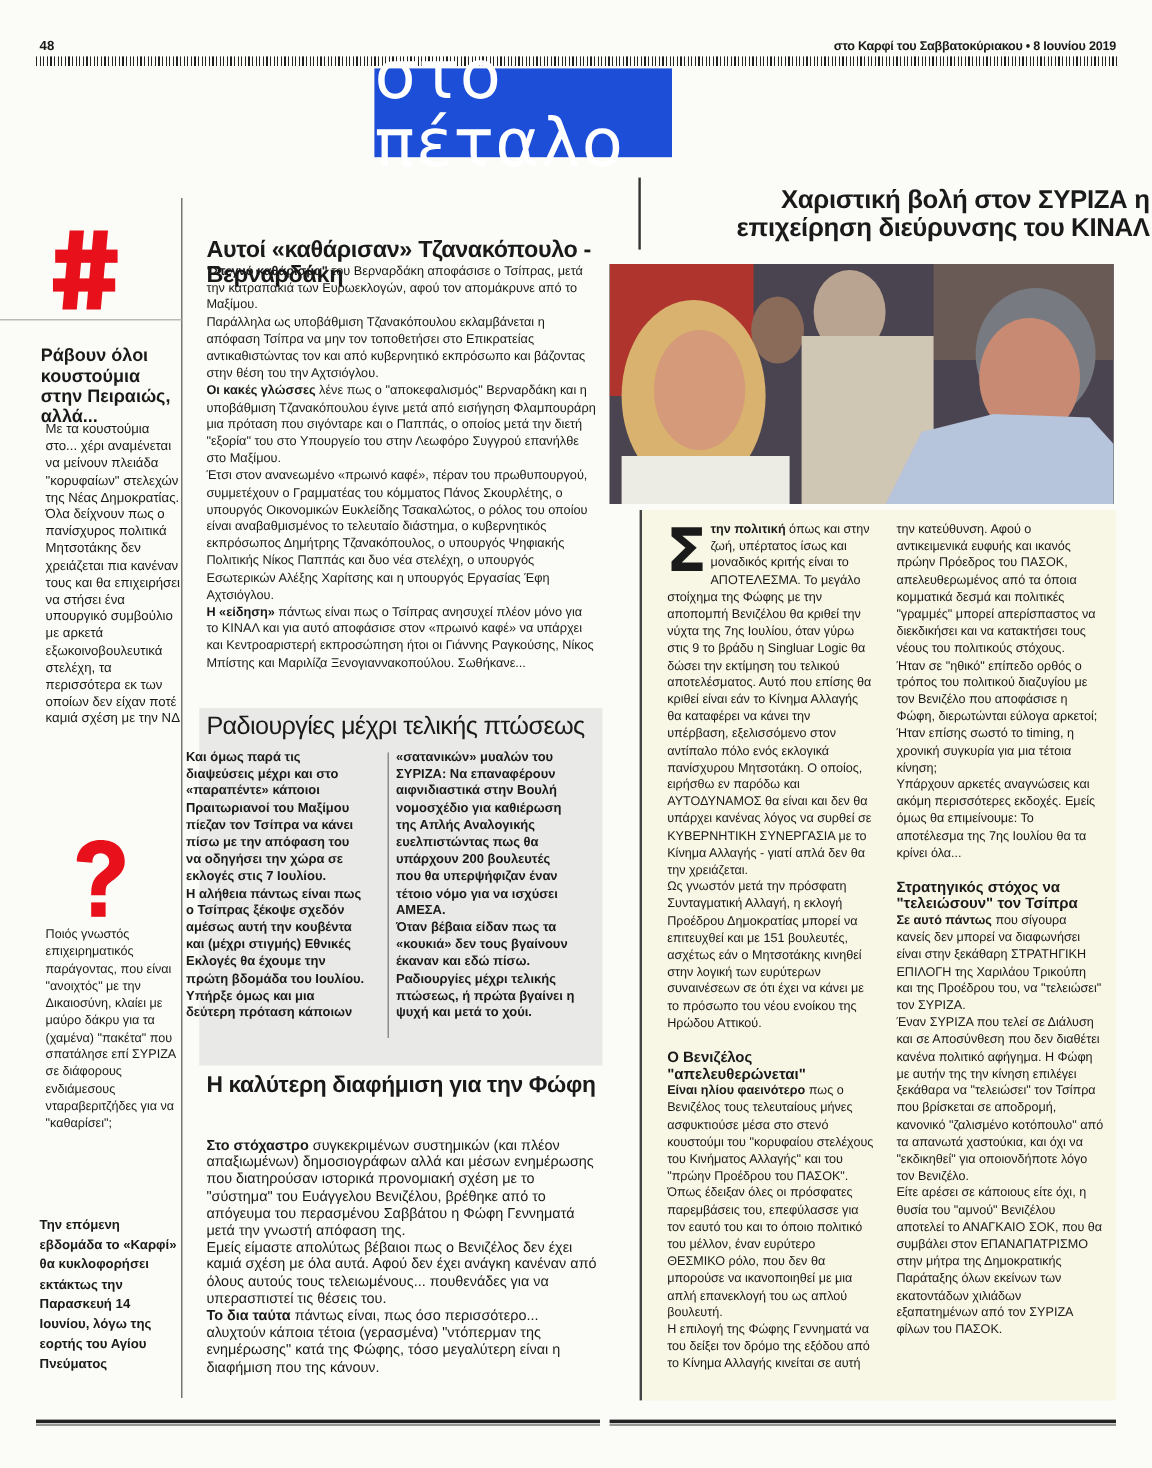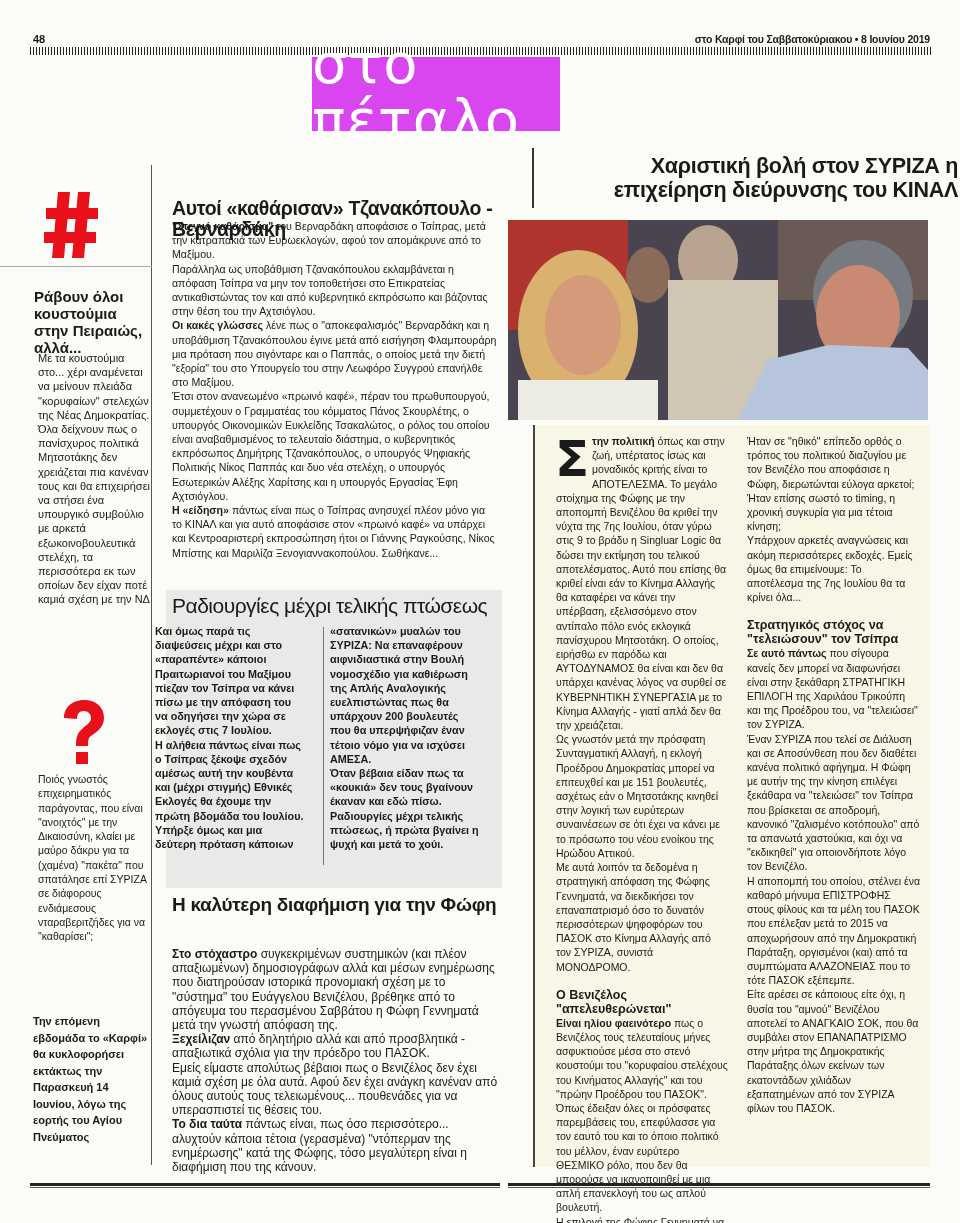--- a/index.html
+++ b/index.html
@@ -4,21 +4,21 @@
 <style>
   * { box-sizing: border-box; margin: 0; padding: 0; }
   html, body { width: 960px; height: 1223px; background: #fbfbf7; overflow: hidden; }
   body { position: relative; font-family: "Liberation Sans", "DejaVu Sans", sans-serif; color: #1a1a1a; }
 
   
   .page-num { position: absolute; left: 33px; top: 33px; font-size: 11px; font-weight: bold; font-family: "Liberation Sans", sans-serif; }
   .paper-info { position: absolute; right: 30px; top: 33px; font-size: 10.5px; font-weight: bold; letter-spacing: -0.2px; }
   .tick-rule { position: absolute; left: 30px; right: 28px; top: 47px; height: 8px;
     background: repeating-linear-gradient(90deg, #222 0 1px, transparent 1px 3px); }
-  .banner { position: absolute; left: 312px; top: 57px; width: 248px; height: 74px; background: #d946ef;
+  .banner { position: absolute; left: 312px; top: 57px; width: 248px; height: 74px; background: #1d4ed8;
     color: #fff; font-family: "DejaVu Sans", sans-serif; font-size: 56px; font-weight: normal; letter-spacing: 1px;
     display: flex; align-items: center; justify-content: center; line-height: 1; padding-bottom: 4px; }
 
   
   .sidebar { position: absolute; left: 30px; top: 170px; width: 122px; }
   .vline-left { position: absolute; left: 151px; top: 165px; width: 1px; height: 1000px; background: #555; }
   .hash-icon { position: absolute; left: 44px; top: 190px; width: 56px; height: 70px; }
   .thin-rule-left { position: absolute; left: 0; top: 266px; width: 152px; height: 1px; background: #aaa; }
   .rumor-title { position: absolute; left: 34px; top: 288px; width: 118px; font-size: 15px; font-weight: bold; line-height: 17px; }
   .rumor-body { position: absolute; left: 38px; top: 351px; width: 112px; font-size: 11px; line-height: 14.2px; }
@@ -101,21 +101,20 @@
 Η αλήθεια πάντως είναι πως ο Τσίπρας ξέκοψε σχεδόν αμέσως αυτή την κουβέντα και (μέχρι στιγμής) Εθνικές Εκλογές θα έχουμε την πρώτη βδομάδα του Ιουλίου.
 Υπήρξε όμως και μια δεύτερη πρόταση κάποιων</div>
 <div class="art2-div"></div>
 <div class="art2-col c2" style="white-space:pre-line;">«σατανικών» μυαλών του ΣΥΡΙΖΑ: Να επαναφέρουν αιφνιδιαστικά στην Βουλή νομοσχέδιο για καθιέρωση της Απλής Αναλογικής ευελπιστώντας πως θα υπάρχουν 200 βουλευτές που θα υπερψήφιζαν έναν τέτοιο νόμο για να ισχύσει ΑΜΕΣΑ.
 Όταν βέβαια είδαν πως τα «κουκιά» δεν τους βγαίνουν έκαναν και εδώ πίσω.
 Ραδιουργίες μέχρι τελικής πτώσεως, ή πρώτα βγαίνει η ψυχή και μετά το χούι.</div>
 
 <div class="art3-title">Η καλύτερη διαφήμιση για την Φώφη</div>
 <div class="art3-body">
   <p><b>Στο στόχαστρο</b><span> συγκεκριμένων συστημικών (και πλέον απαξιωμένων) δημοσιογράφων αλλά και μέσων ενημέρωσης που διατηρούσαν ιστορικά προνομιακή σχέση με το "σύστημα" του Ευάγγελου Βενιζέλου, βρέθηκε από το απόγευμα του περασμένου Σαββάτου η Φώφη Γεννηματά μετά την γνωστή απόφαση της.</span></p>
-  <p><b>Ξεχείλιζαν</b><span> από δηλητήριο αλλά και από προσβλητικά - απαξιωτικά σχόλια για την πρόεδρο του ΠΑΣΟΚ.</span></p>
   <p>Εμείς είμαστε απολύτως βέβαιοι πως ο Βενιζέλος δεν έχει καμιά σχέση με όλα αυτά. Αφού δεν έχει ανάγκη κανέναν από όλους αυτούς τους τελειωμένους... πουθενάδες για να υπερασπιστεί τις θέσεις του.</p>
   <p><b>Το δια ταύτα</b><span> πάντως είναι, πως όσο περισσότερο... αλυχτούν κάποια τέτοια (γερασμένα) "ντόπερμαν της ενημέρωσης" κατά της Φώφης, τόσο μεγαλύτερη είναι η διαφήμιση που της κάνουν.</span></p>
 </div>
 
 <div class="vline-right"></div>
 <div class="art4-title">Χαριστική βολή στον ΣΥΡΙΖΑ η επιχείρηση διεύρυνσης του ΚΙΝΑΛ</div>
 
 <svg class="photo" viewBox="0 0 420 200" preserveAspectRatio="none">
   <title>Φώφη Γεννηματά και Ευάγγελος Βενιζέλος</title>
   <rect width="420" height="200" fill="#4a4450"></rect>
@@ -133,33 +132,32 @@
   <path d="M230 200 L260 140 L320 125 L400 128 L420 150 L420 200 Z" fill="#b6c4dc"></path>
 </svg>
 
 <div class="art4-area"></div>
 <div class="vline-art4"></div>
 <div class="dropcap">Σ</div>
 <div class="art4-c1">
   <span class="dc-pad"></span>
   <p><b>την πολιτική</b><span> όπως και στην ζωή, υπέρτατος ίσως και μοναδικός κριτής είναι το ΑΠΟΤΕΛΕΣΜΑ. Το μεγάλο στοίχημα της Φώφης με την αποπομπή Βενιζέλου θα κριθεί την νύχτα της 7ης Ιουλίου, όταν γύρω στις 9 το βράδυ η Singluar Logic θα δώσει την εκτίμηση του τελικού αποτελέσματος. Αυτό που επίσης θα κριθεί είναι εάν το Κίνημα Αλλαγής θα καταφέρει να κάνει την υπέρβαση, εξελισσόμενο στον αντίπαλο πόλο ενός εκλογικά πανίσχυρου Μητσοτάκη. Ο οποίος, ειρήσθω εν παρόδω και ΑΥΤΟΔΥΝΑΜΟΣ θα είναι και δεν θα υπάρχει κανένας λόγος να συρθεί σε ΚΥΒΕΡΝΗΤΙΚΗ ΣΥΝΕΡΓΑΣΙΑ με το Κίνημα Αλλαγής - γιατί απλά δεν θα την χρειάζεται.</span></p>
   <p>Ως γνωστόν μετά την πρόσφατη Συνταγματική Αλλαγή, η εκλογή Προέδρου Δημοκρατίας μπορεί να επιτευχθεί και με 151 βουλευτές, ασχέτως εάν ο Μητσοτάκης κινηθεί στην λογική των ευρύτερων συναινέσεων σε ότι έχει να κάνει με το πρόσωπο του νέου ενοίκου της Ηρώδου Αττικού.</p>
-  <p>Με αυτά λοιπόν τα δεδομένα η στρατηγική απόφαση της Φώφης Γεννηματά, να διεκδικήσει τον επαναπατρισμό όσο το δυνατόν περισσότερων ψηφοφόρων του ΠΑΣΟΚ στο Κίνημα Αλλαγής από τον ΣΥΡΙΖΑ, συνιστά ΜΟΝΟΔΡΟΜΟ.</p>
   <span class="sub-title">Ο Βενιζέλος "απελευθερώνεται"</span>
   <p><b>Είναι ηλίου φαεινότερο</b><span> πως ο Βενιζέλος τους τελευταίους μήνες ασφυκτιούσε μέσα στο στενό κουστούμι του "κορυφαίου στελέχους του Κινήματος Αλλαγής" και του "πρώην Προέδρου του ΠΑΣΟΚ".</span></p>
   <p>Όπως έδειξαν όλες οι πρόσφατες παρεμβάσεις του, επεφύλασσε για τον εαυτό του και το όποιο πολιτικό του μέλλον, έναν ευρύτερο ΘΕΣΜΙΚΟ ρόλο, που δεν θα μπορούσε να ικανοποιηθεί με μια απλή επανεκλογή του ως απλού βουλευτή.</p>
   <p>Η επιλογή της Φώφης Γεννηματά να του δείξει τον δρόμο της εξόδου από το Κίνημα Αλλαγής κινείται σε αυτή</p>
 </div>
 <div class="art4-c2">
+  <p>την κατεύθυνση. Αφού ο αντικειμενικά ευφυής και ικανός πρώην Πρόεδρος του ΠΑΣΟΚ, απελευθερωμένος από τα όποια κομματικά δεσμά και πολιτικές "γραμμές" μπορεί απερίσπαστος να διεκδικήσει και να κατακτήσει τους νέους του πολιτικούς στόχους.</p>
   <p>Ήταν σε "ηθικό" επίπεδο ορθός ο τρόπος του πολιτικού διαζυγίου με τον Βενιζέλο που αποφάσισε η Φώφη, διερωτώνται εύλογα αρκετοί; Ήταν επίσης σωστό το timing, η χρονική συγκυρία για μια τέτοια κίνηση;</p>
   <p>Υπάρχουν αρκετές αναγνώσεις και ακόμη περισσότερες εκδοχές. Εμείς όμως θα επιμείνουμε: Το αποτέλεσμα της 7ης Ιουλίου θα τα κρίνει όλα...</p>
   <span class="sub-title c2-sub">Στρατηγικός στόχος να "τελειώσουν" τον Τσίπρα</span>
   <p><b>Σε αυτό πάντως</b><span> που σίγουρα κανείς δεν μπορεί να διαφωνήσει είναι στην ξεκάθαρη ΣΤΡΑΤΗΓΙΚΗ ΕΠΙΛΟΓΗ της Χαριλάου Τρικούπη και της Προέδρου του, να "τελειώσει" τον ΣΥΡΙΖΑ.</span></p>
   <p>Έναν ΣΥΡΙΖΑ που τελεί σε Διάλυση και σε Αποσύνθεση που δεν διαθέτει κανένα πολιτικό αφήγημα. Η Φώφη με αυτήν της την κίνηση επιλέγει ξεκάθαρα να "τελειώσει" τον Τσίπρα που βρίσκεται σε αποδρομή, κανονικό "ζαλισμένο κοτόπουλο" από τα απανωτά χαστούκια, και όχι να "εκδικηθεί" για οποιονδήποτε λόγο τον Βενιζέλο.</p>
-  <p>Η αποπομπή του οποίου, στέλνει ένα καθαρό μήνυμα ΕΠΙΣΤΡΟΦΗΣ στους φίλους και τα μέλη του ΠΑΣΟΚ που επέλεξαν μετά το 2015 να αποχωρήσουν από την Δημοκρατική Παράταξη, οργισμένοι (και) από τα συμπτώματα ΑΛΑΖΟΝΕΙΑΣ που το τότε ΠΑΣΟΚ εξέπεμπε.</p>
   <p>Είτε αρέσει σε κάποιους είτε όχι, η θυσία του "αμνού" Βενιζέλου αποτελεί το ΑΝΑΓΚΑΙΟ ΣΟΚ, που θα συμβάλει στον ΕΠΑΝΑΠΑΤΡΙΣΜΟ στην μήτρα της Δημοκρατικής Παράταξης όλων εκείνων των εκατοντάδων χιλιάδων εξαπατημένων από τον ΣΥΡΙΖΑ φίλων του ΠΑΣΟΚ.</p>
 
 </div>
 
 <div class="hr-bottom-left"></div>
 <div class="hr-bottom-left2"></div>
 <div class="hr-bottom-right"></div>
 <div class="hr-bottom-right2"></div>
 
 </body></html>

